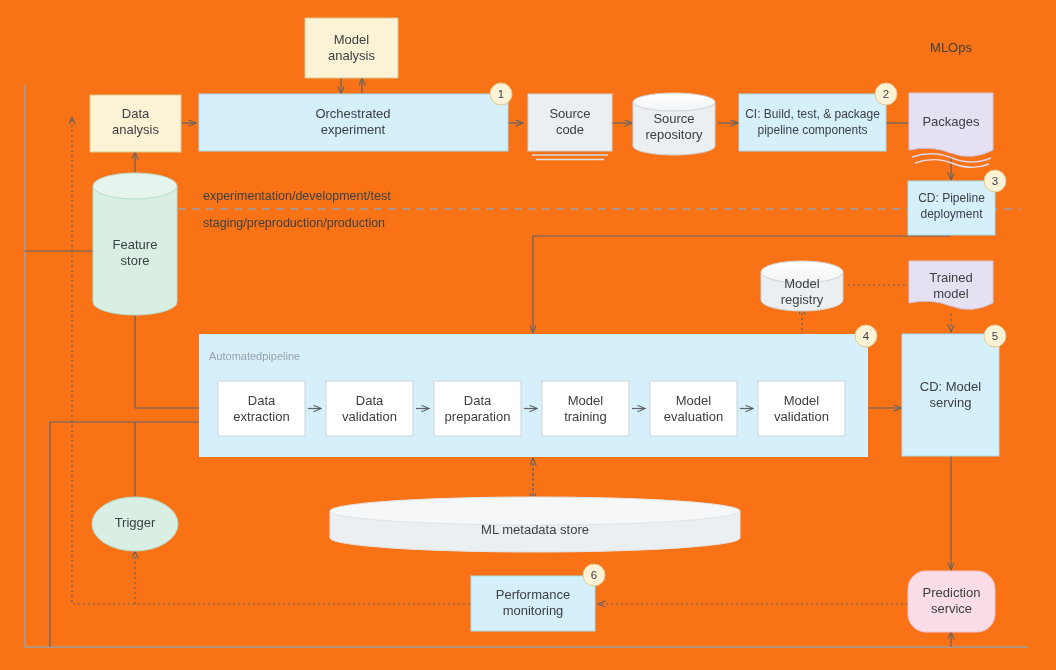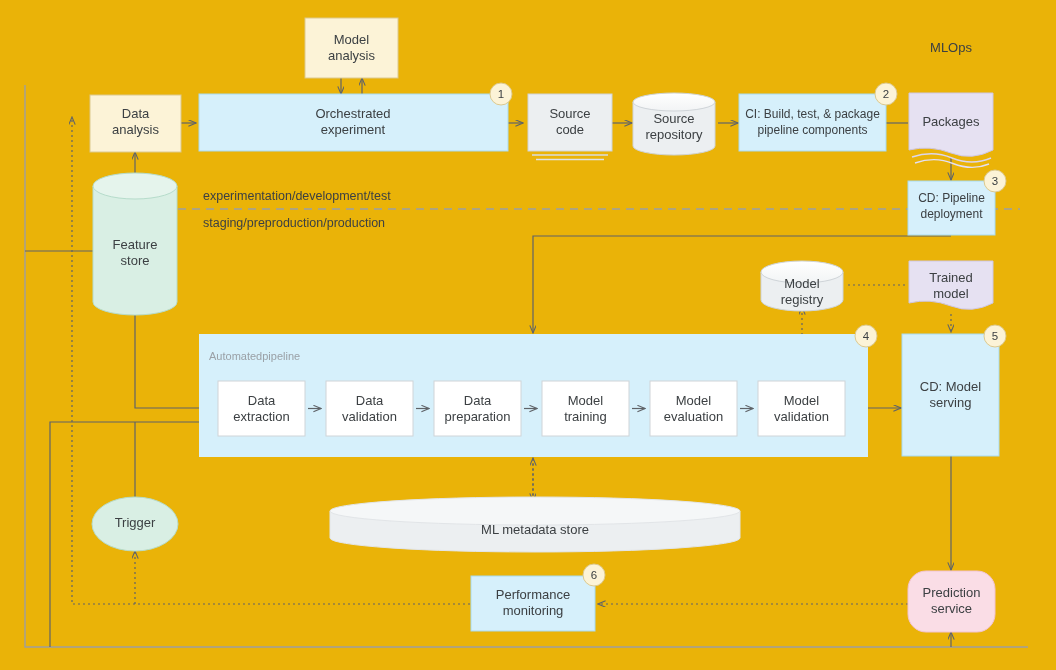--- a/index.html
+++ b/index.html
@@ -1,18 +1,18 @@
 <!DOCTYPE html>
 <html><head>
 <meta charset="utf-8">
 <style>
   html,body{margin:0;padding:0;background:#ffffff;}
   body{width:1056px;height:670px;overflow:hidden;
        font-family:"Liberation Sans","DejaVu Sans",sans-serif;}
-  #canvas{position:relative;width:1056px;height:670px;background:#eab308;}
+  #canvas{position:relative;width:1056px;height:670px;background:#f97316;}
   svg{position:absolute;left:0;top:0;width:1056px;height:670px;}
   text{font-family:"Liberation Sans","DejaVu Sans",sans-serif;fill:#3c4043;}
   .lbl{font-size:13px;text-anchor:middle;dominant-baseline:middle;}
   .lbl-sm{font-size:12px;text-anchor:middle;dominant-baseline:middle;}
   .band{font-size:12.5px;fill:#3c4043;}
   .grouplbl{font-size:11px;fill:#9aa0a6;}
   .title{font-size:13px;fill:#3c4043;text-anchor:middle;}
   .badgetxt{font-size:11.5px;text-anchor:middle;dominant-baseline:middle;fill:#3c4043;}
   .solid{fill:none;stroke:#5f6368;stroke-width:1.2;}
   .dashed{fill:none;stroke:#5f6368;stroke-width:1.2;stroke-dasharray:2 3;}

